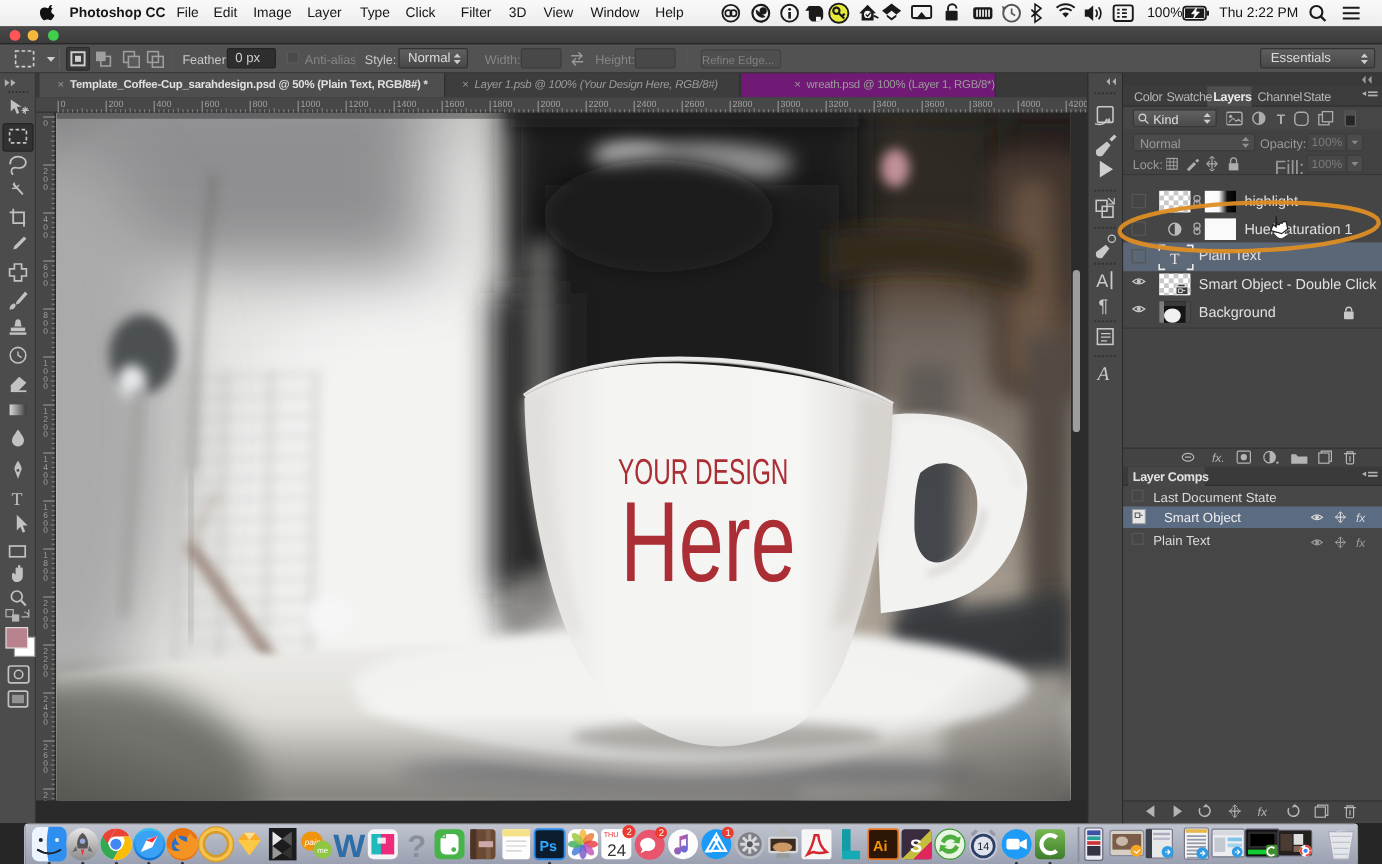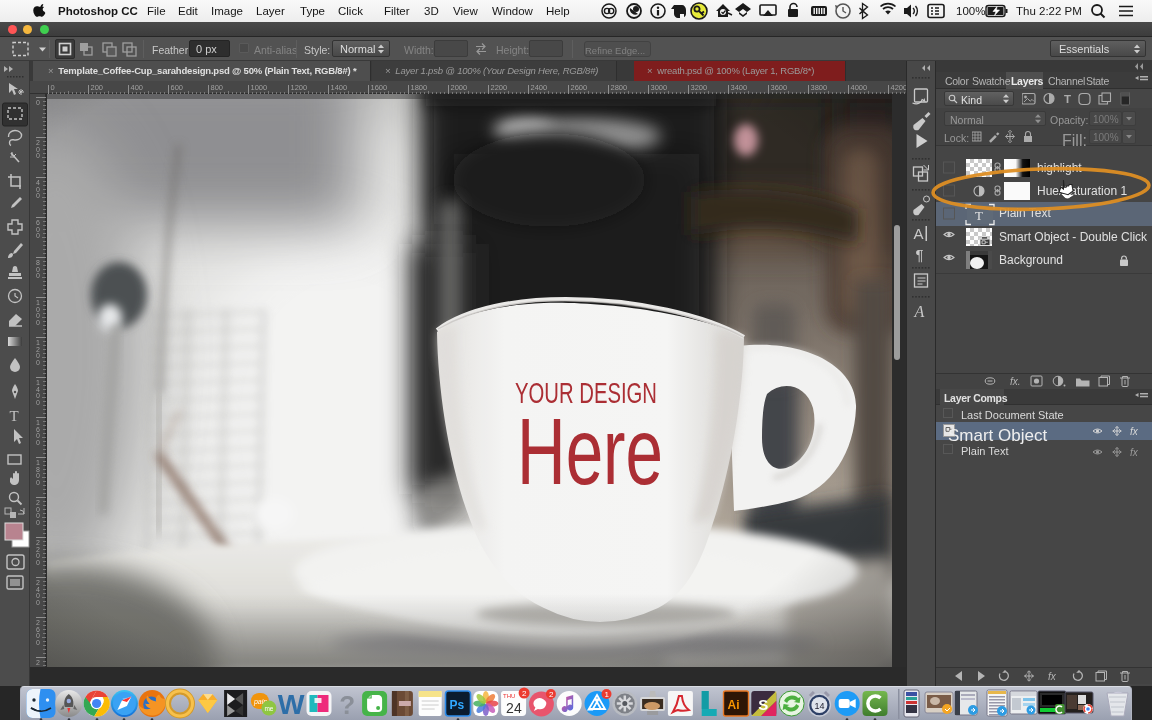--- a/index.html
+++ b/index.html
@@ -293,21 +293,21 @@
         <circle cx="15.5" cy="501" r="3.5" fill="none" stroke="#c2c2c2" stroke-width="1.3"></circle>
         <rect x="7" y="515" width="16" height="13" rx="1.5" fill="none" stroke="#c2c2c2" stroke-width="1.4"></rect>
         <rect x="10" y="518" width="10" height="7" fill="#c2c2c2" opacity="0.6"></rect>
       </svg></div>
 
 <div id="tabbar" class="abs">
   <div class="tab" style="left:3px; width:338px; background:#4e4e4e; color:#e0e0e0; font-weight:bold; border-right:1px solid #2e2e2e;">
     <span style="color:#9a9a9a; font-weight:normal; margin:0 5px 0 15px;">×</span>Template_Coffee-Cup_sarahdesign.psd @ 50% (Plain Text, RGB/8#) *</div>
   <div class="tab" style="left:342px; width:245px; background:#3d3d3d; color:#9b9b9b; border-right:1px solid #2e2e2e;font-style:italic;">
     <span style="margin:0 5px 0 13px;">×</span>Layer 1.psb @ 100% (Your Design Here, RGB/8#)</div>
-  <div class="tab" style="left:604px; width:212px; background:#7f1d1d; color:#9b9b9b; border-right:1px solid #2e2e2e;">
+  <div class="tab" style="left:588px; width:212px; background:#701a75; color:#9b9b9b; border-right:1px solid #2e2e2e;text-align:right;">
     <span style="margin:0 5px 0 13px;">×</span>wreath.psd @ 100% (Layer 1, RGB/8*)</div>
 </div>
 
 <div id="rulerh" class="abs"><svg width="878" height="13">
         <rect x="18.0" y="3" width="1" height="10" fill="#909090"></rect>
         <text x="20.5" y="8" font-size="7.5" fill="#a0a0a0">0</text>
         <rect x="22.0" y="10" width="1" height="3" fill="#7a7a7a"></rect>
         <rect x="26.0" y="10" width="1" height="3" fill="#7a7a7a"></rect>
         <rect x="30.0" y="10" width="1" height="3" fill="#7a7a7a"></rect>
         <rect x="34.0" y="10" width="1" height="3" fill="#7a7a7a"></rect>
@@ -1180,21 +1180,21 @@
       </svg>
       <div class="abs" style="left:0;top:344px;width:216px;height:262px;background:#464646"></div>
       <div class="abs" style="left:7px;top:347px;width:10px;height:10px;border:1px solid #585858"></div>
       <div class="abs" style="left:25px;top:348px;color:#dadada;font-size:11px">Last Document State</div>
       <div class="abs" style="left:0;top:361px;width:216px;height:18px;background:#5b6b82"></div>
       <svg class="abs" style="left:7px;top:363px" width="13" height="13">
         <rect x="0.5" y="0.5" width="11" height="12" fill="#e6e6e6" stroke="#999"></rect>
         <path d="M3 3.5 h3.8 v3.8 h-3.8 z" fill="none" stroke="#555" stroke-width="0.9"></path>
         <path d="M6.8 5.4 h2.4" stroke="#555" stroke-width="0.9"></path>
       </svg>
-      <div class="abs" style="left:12px;top:365px;color:#eeeeee;font-size:17px">Smart Object</div>
+      <div class="abs" style="left:34px;top:365px;color:#eeeeee;font-size:11px">Smart Object</div>
       <div class="abs" style="left:7px;top:383px;width:10px;height:10px;border:1px solid #585858"></div>
       <div class="abs" style="left:25px;top:384px;color:#dadada;font-size:11px">Plain Text</div>
       <svg class="abs" style="left:156px;top:365px" width="50" height="12">
         <g transform="translate(0,1)">
           <path d="M1 4 q4.5 -4 9 0 q-4.5 4 -9 0 z" fill="none" stroke="#d6d6d6" stroke-width="1"></path>
           <circle cx="5.5" cy="4" r="1.6" fill="#d6d6d6"></circle>
         </g>
         <g stroke="#d6d6d6" fill="none" stroke-width="1">
           <path d="M25 0.5 v9 M20.5 5 h9"></path>
           <path d="M23 3 l-2 2 2 2 M27 3 l2 2 -2 2 M23 2.3 l2 -1.8 2 1.8 M23 7.7 l2 1.8 2 -1.8" stroke-width="0.8"></path>

